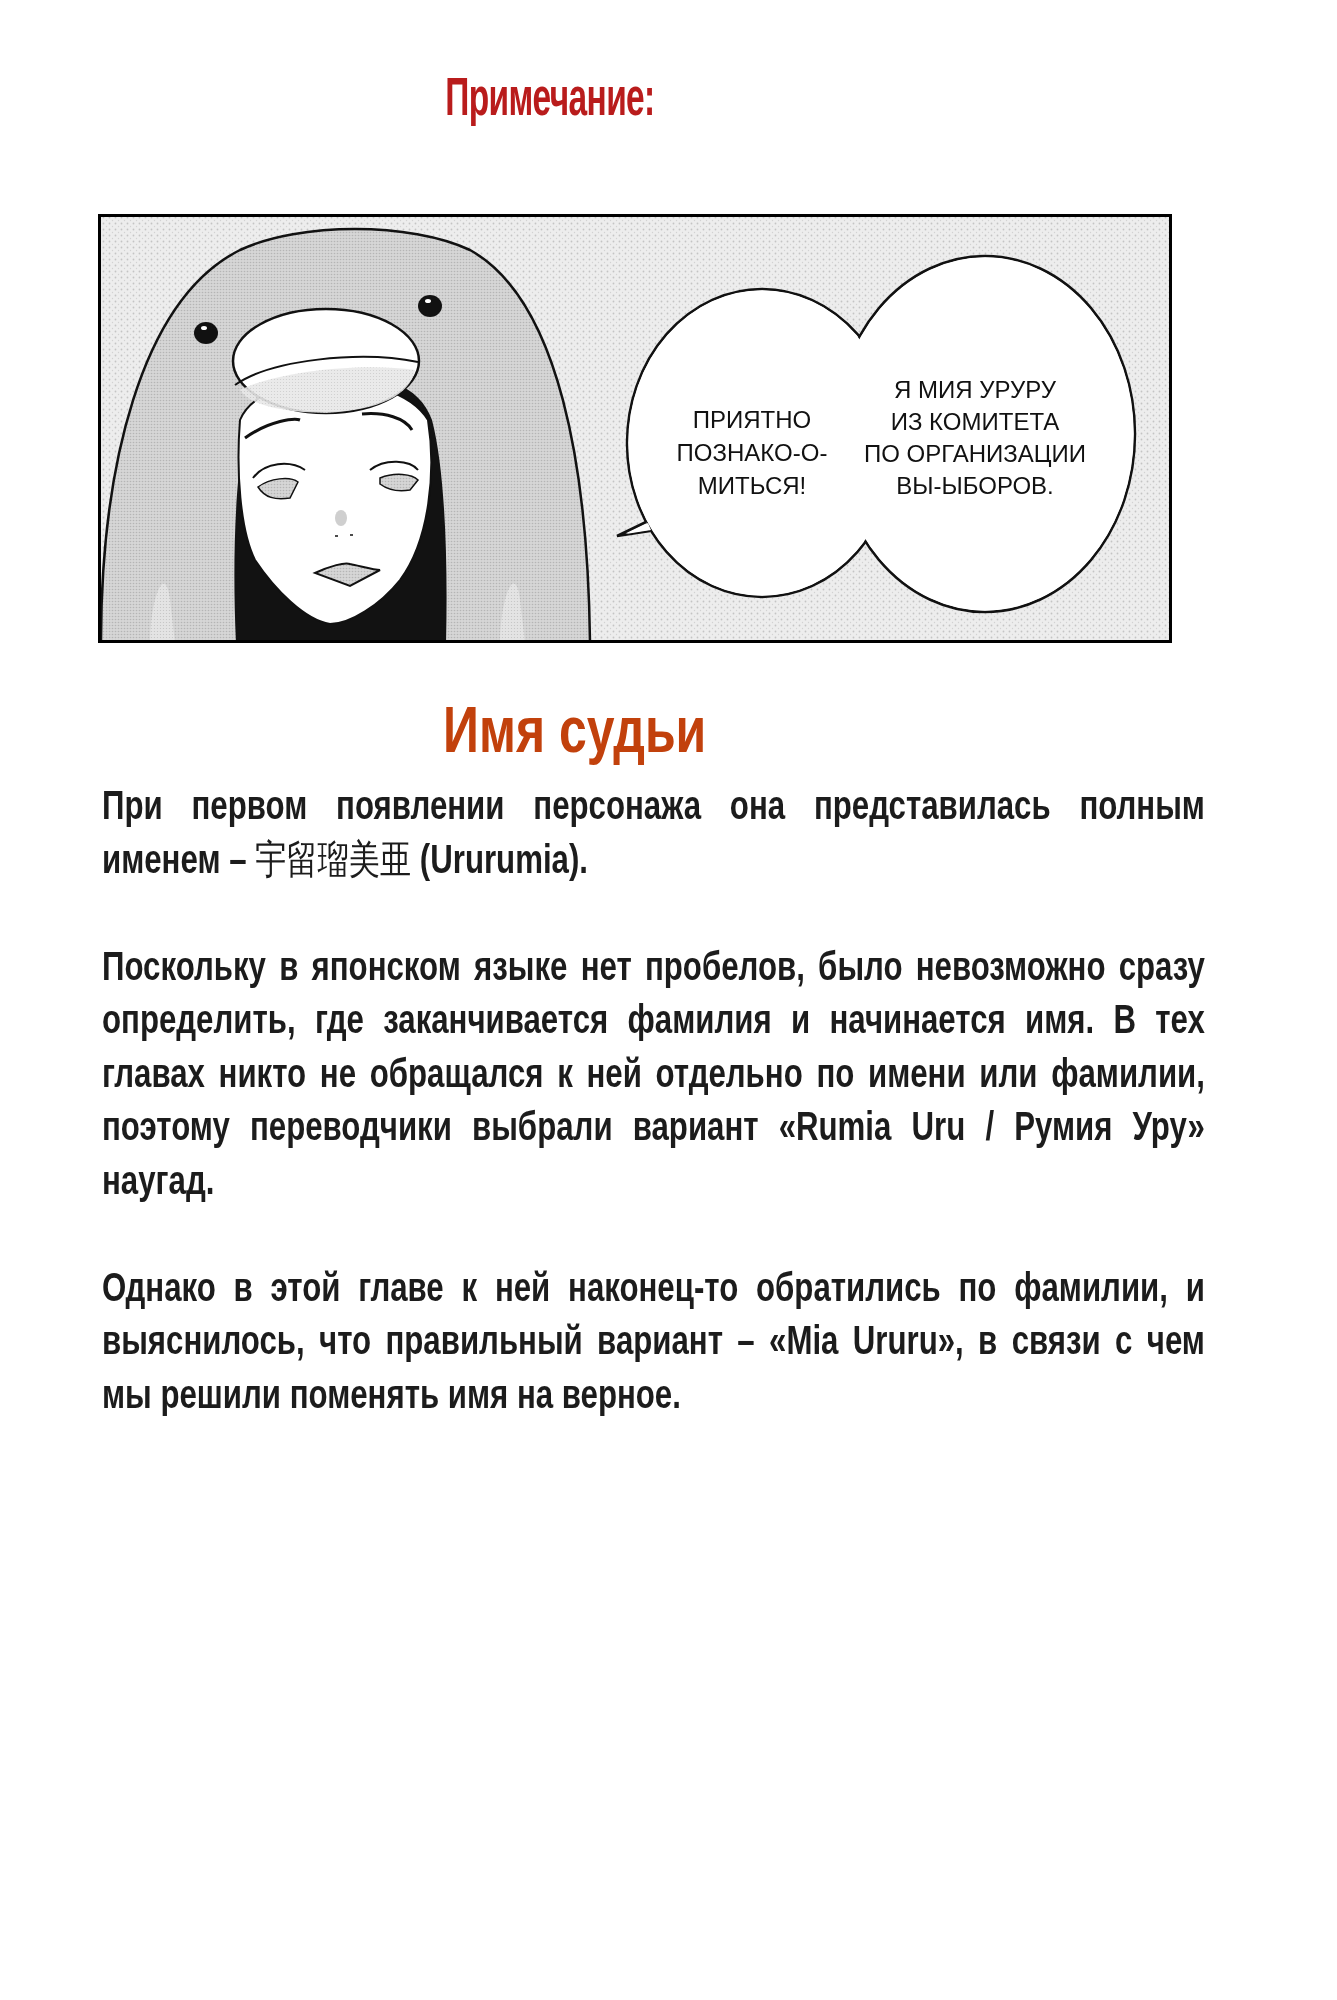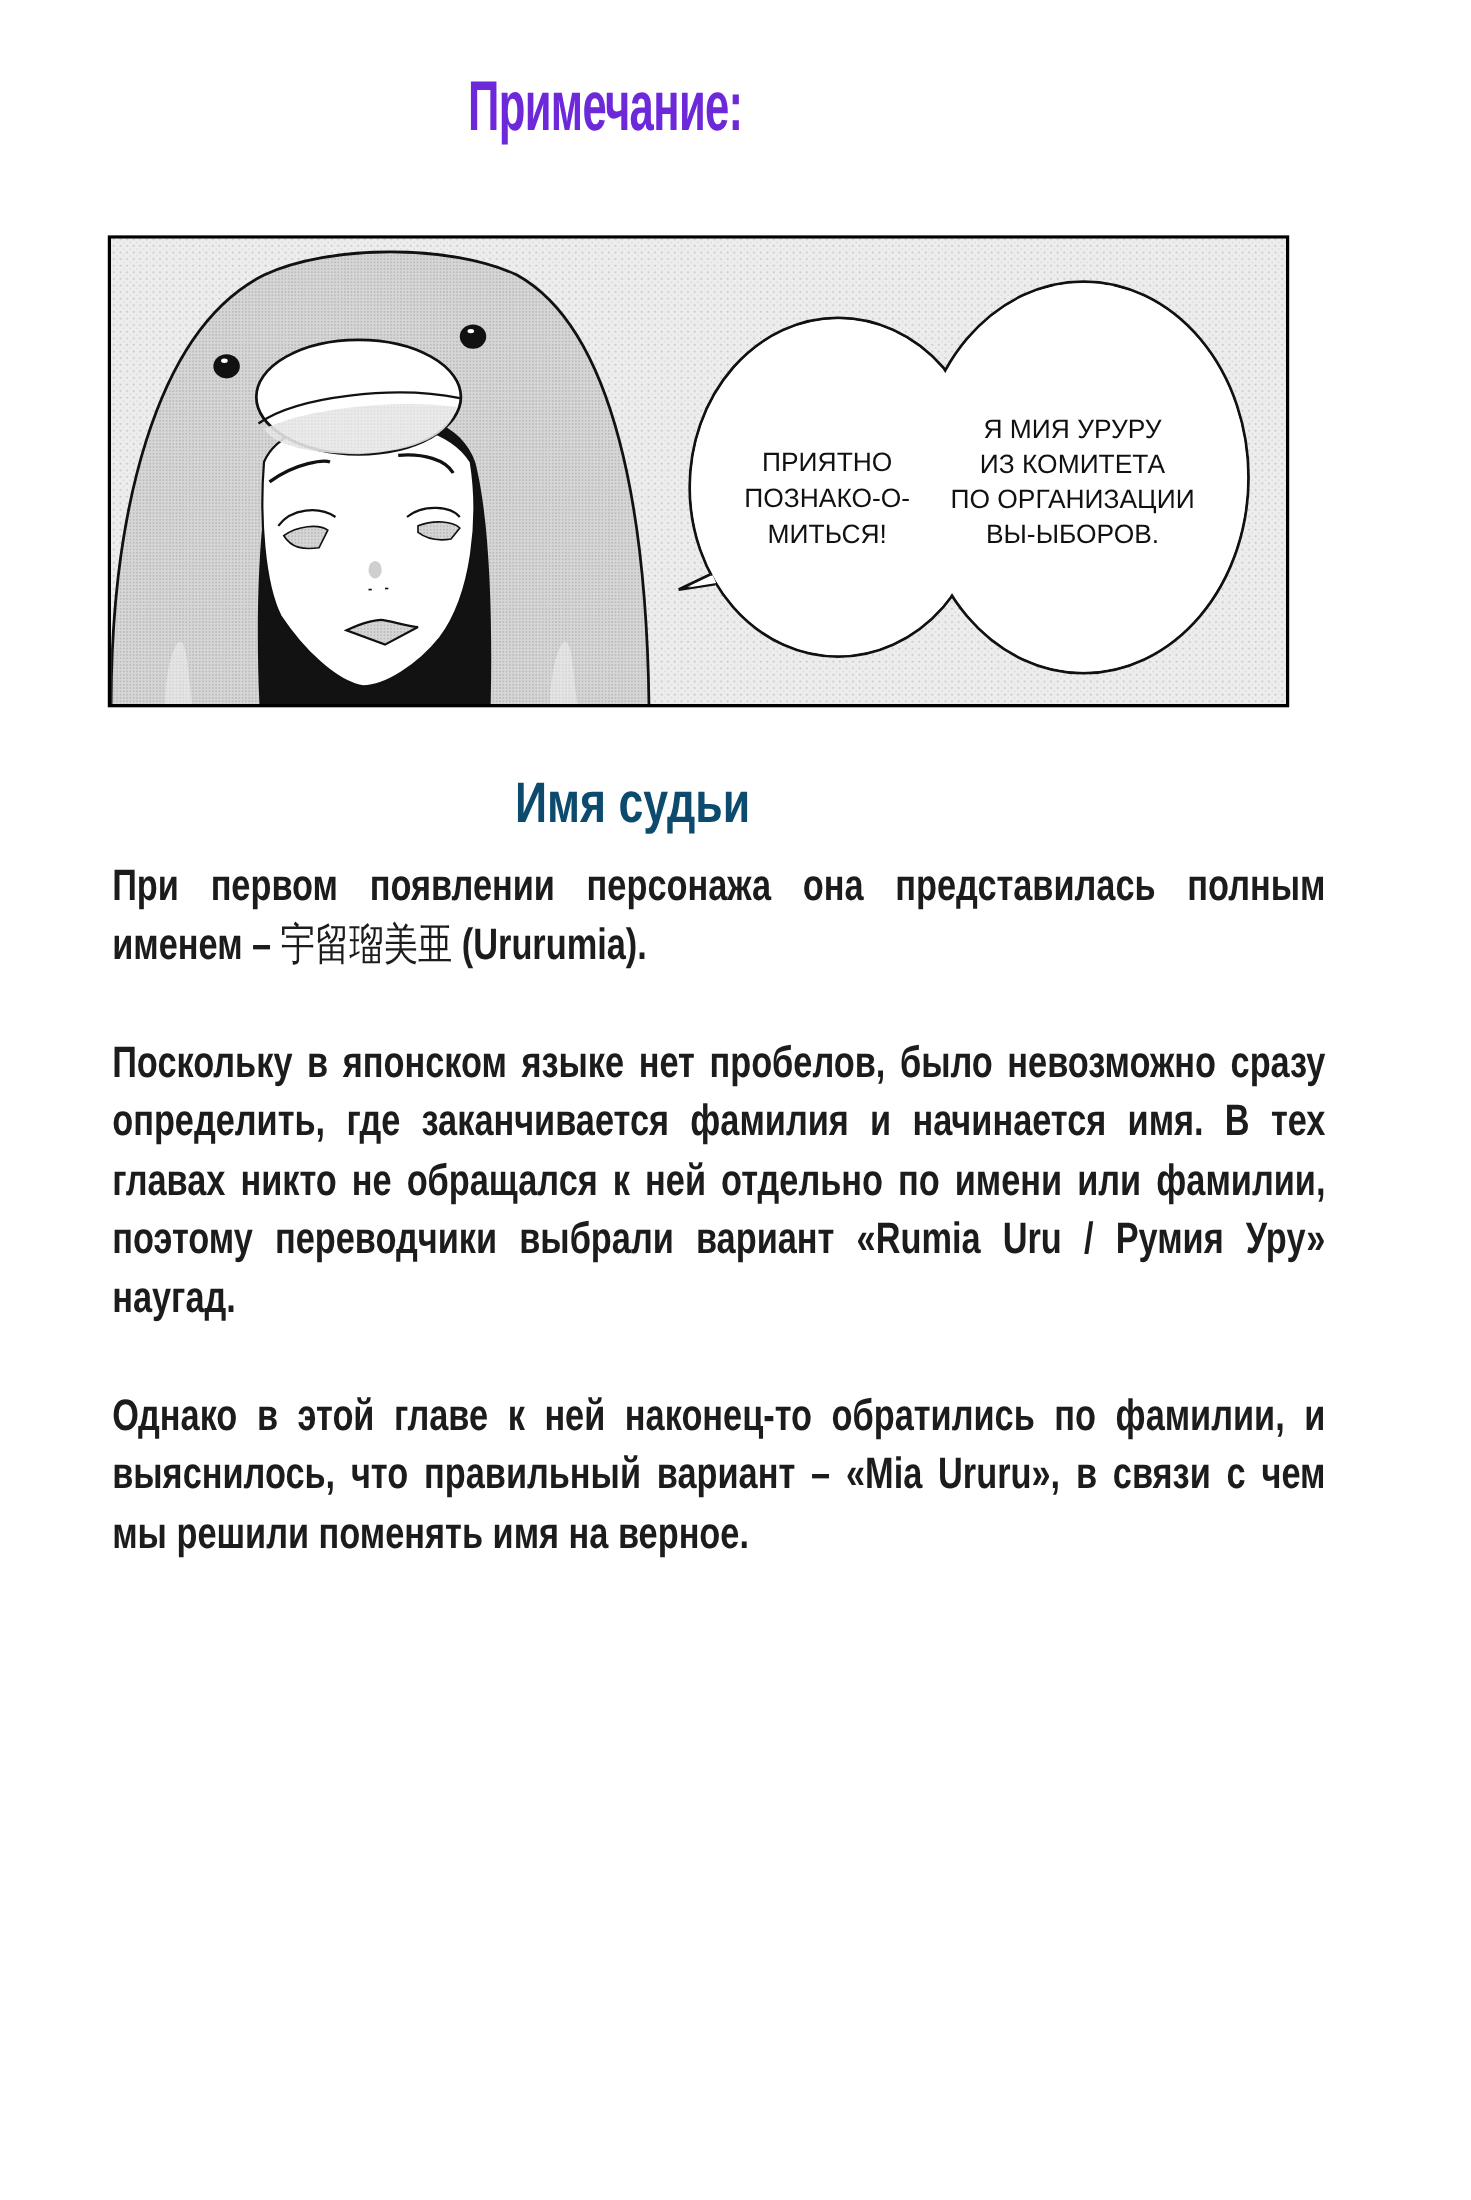--- a/index.html
+++ b/index.html
@@ -1,34 +1,34 @@
 <!DOCTYPE html>
 <html><head>
 <meta charset="utf-8">
 <style>
   html, body { margin:0; padding:0; background:#ffffff; }
   body { width:1337px; height:2000px; position:relative; overflow:hidden; font-family:"Liberation Sans", sans-serif; color:#1c1c1c; }
   .title {
     position:absolute; left:0; top:52px; width:1100px; text-align:center;
-    font-family:"Liberation Sans", sans-serif; font-weight:700; font-size:64px; line-height:88px;
-    color:#6d28d9; letter-spacing:-1px;
+    font-family:"Liberation Sans", sans-serif; font-weight:700; font-size:54px; line-height:88px;
+    color:#b91c1c; letter-spacing:-1px;
   }
   .title span { display:inline-block; transform:scaleX(0.62); transform-origin:center; }
   .panel {
     position:absolute; left:98px; top:214px; width:1074px; height:429px;
     box-sizing:border-box; border:3px solid #000; overflow:hidden; background:#ececec;
   }
   .panel svg { display:block; position:absolute; left:-3px; top:-3px; }
   .bubble-text {
     font-family:"Liberation Sans", sans-serif; font-weight:400; fill:#111;
     font-size:24px; text-anchor:middle;
   }
   .subtitle {
     position:absolute; left:0; top:700px; width:1150px; text-align:center;
-    font-weight:700; font-size:52px; line-height:60px; color:#0c4a6e;
+    font-weight:700; font-size:64px; line-height:60px; color:#c2410c;
   }
   .subtitle span { display:inline-block; transform:scaleX(0.78); transform-origin:center; }
   .body-wrap {
     position:absolute; left:102px; top:779px; width:1103px; height:700px;
   }
   .body-inner {
     width:1414px; transform:scaleX(0.78); transform-origin:left top;
     font-weight:700; font-size:40px; line-height:53.5px; color:#1c1c1c;
     text-align:justify;
   }

